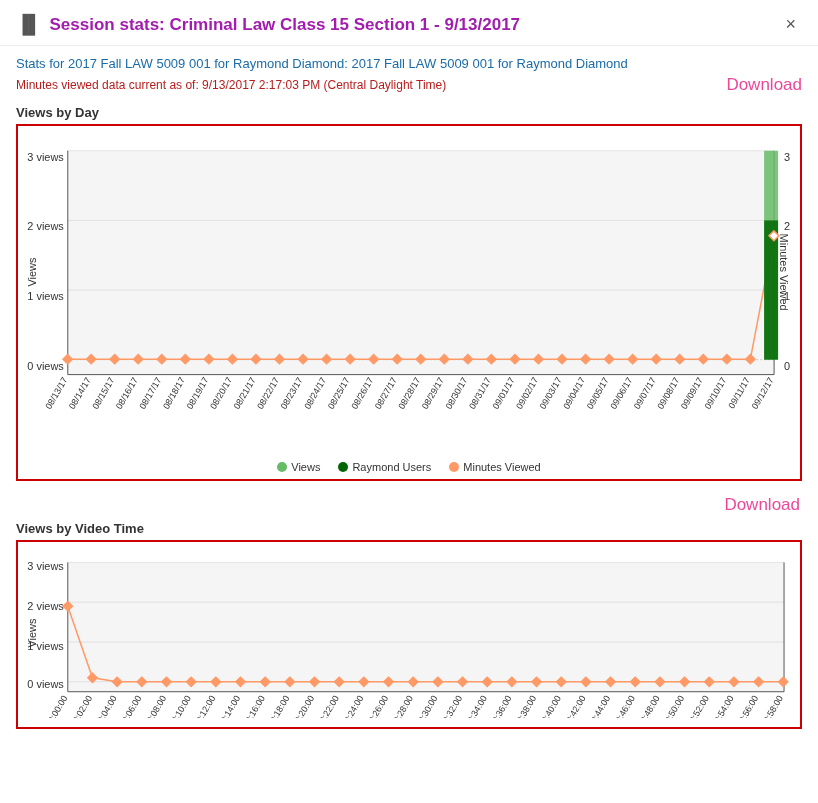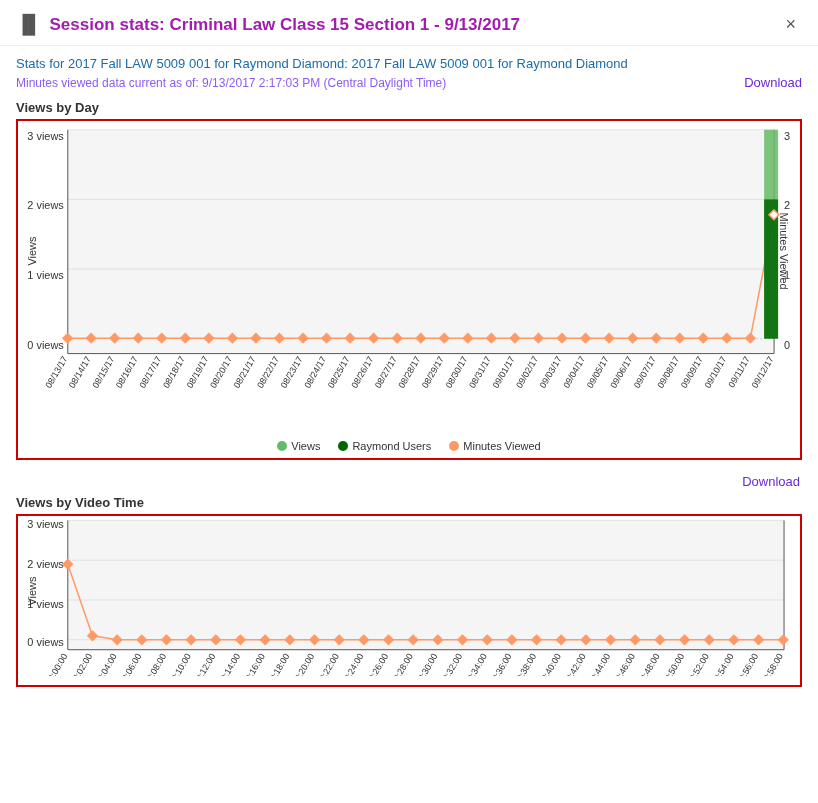--- a/index.html
+++ b/index.html
@@ -52,40 +52,40 @@
       margin-bottom: 4px;
     }
     .stats-meta-row {
       display: flex;
       justify-content: space-between;
       align-items: center;
       margin-bottom: 10px;
     }
     .stats-meta-text {
       font-size: 12px;
-      color: #8b5cf6;
+      color: #b91c1c;
     }
     .download-link {
-      color: #6d28d9;
-      font-size: 13px;
+      color: #ec4899;
+      font-size: 17px;
       text-decoration: none;
       cursor: pointer;
     }
     .chart-section {
       margin-bottom: 14px;
     }
     .chart-title {
       text-align: left;
       font-size: 13px;
       font-weight: bold;
       margin-bottom: 4px;
     }
     .chart-box {
       border: 2px solid #cc0000;
-      padding: 0 8px 6px 8px;
+      padding: 16px 8px 6px 8px;
       background: #fff;
     }
     .chart-area {
       position: relative;
       width: 100%;
     }
     .legend {
       display: flex;
       justify-content: center;
       gap: 18px;

